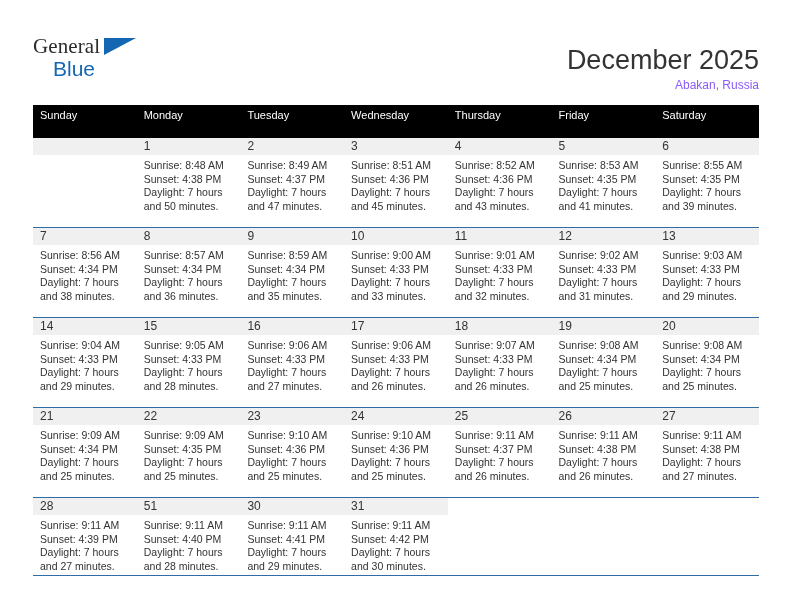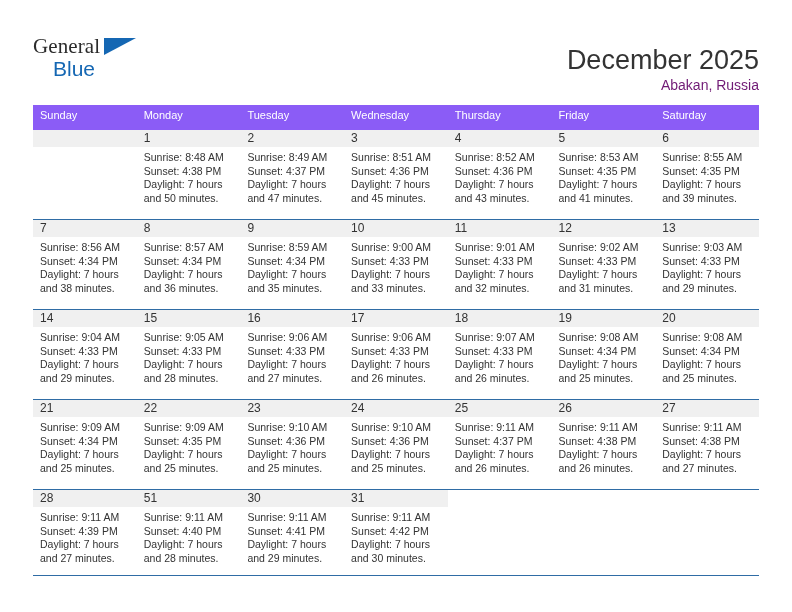--- a/index.html
+++ b/index.html
@@ -68,42 +68,42 @@
     text-align: right;
   }
   .cal-title {
     font-size: 27px;
     color: #333333;
     line-height: 32px;
     white-space: nowrap;
   }
   .cal-subtitle {
     margin-top: 0;
-    font-size: 14px;
-    color: #701a75;
+    font-size: 12px;
+    color: #8b5cf6;
     line-height: 18px;
     white-space: nowrap;
   }
 
   
   .calendar {
     position: absolute;
     left: 33px;
     top: 105px;
     width: 726px;
     border-collapse: collapse;
     table-layout: fixed;
   }
   .calendar th {
-    background: #8b5cf6;
+    background: #000000;
     color: #ffffff;
     font-size: 11px;
     font-weight: normal;
     text-align: left;
-    padding: 4px 0 8px 7px;
+    padding: 4px 0 16px 7px;
     height: 13px;
     line-height: 13px;
     border: none;
   }
   .calendar td {
     vertical-align: top;
     padding: 0;
     border: none;
     width: 103.7px;
     height: 89px;

